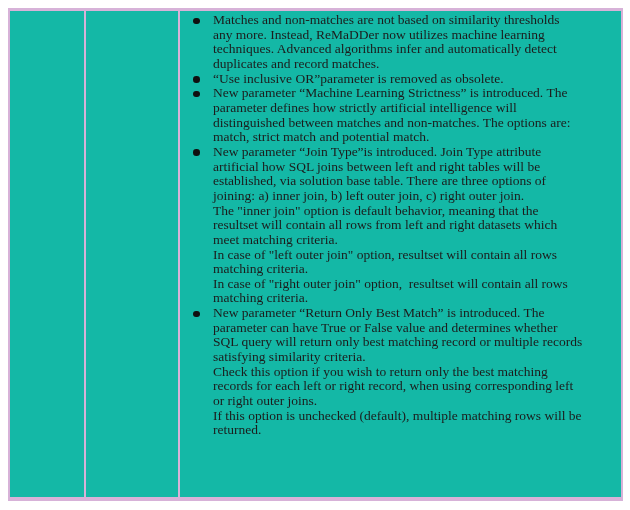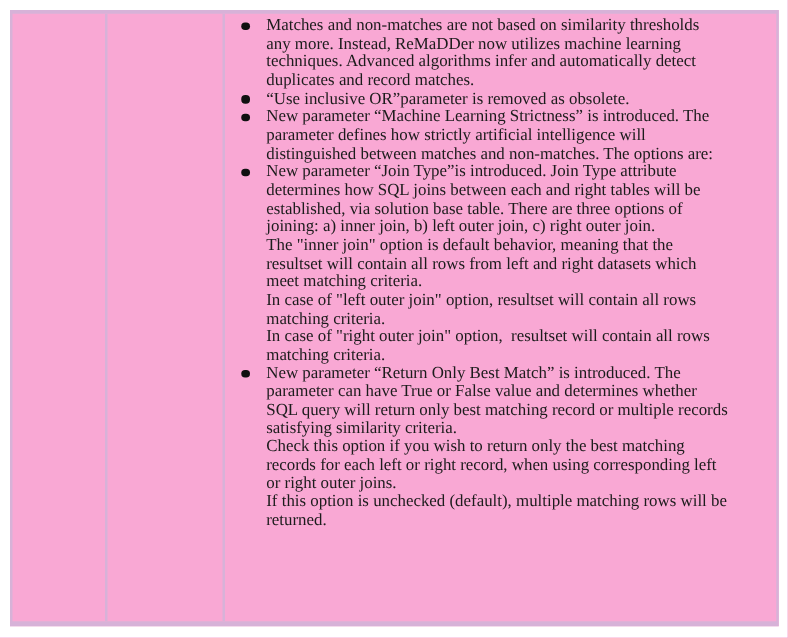--- a/index.html
+++ b/index.html
@@ -13,21 +13,21 @@
   }
   .doc-table {
     position: absolute;
     left: 8px; top: 8px;
     width: 615px; height: 493px;
     box-sizing: border-box;
     border-style: solid;
     border-color: var(--plum);
     border-width: 3px 2px 4px 2px;
     display: flex;
-    background: #f9a8d4;
+    background: #14b8a6;
   }
   .cell { box-sizing: border-box; height: 100%; }
   .col1 { width: 76px; border-right: 2px solid var(--plum); }
   .col2 { width: 94px; border-right: 2px solid var(--plum); }
   .col3 { flex: 1 1 auto; padding: 2px 2px 0 12px; overflow: hidden; }
   ul.bullet-list { list-style: none; margin: 0; padding: 0; }
   li.bullet-item { display: flex; align-items: flex-start; }
   .bullet-marker { flex: 0 0 21px; width: 21px; position: relative; height: 14.65px; }
   .bullet-marker::after {
     content: "";
@@ -67,27 +67,28 @@
           <div class="bullet-text">
             <div class="text-line">“Use inclusive OR”parameter is removed as obsolete.</div>
           </div>
         </li>
         <li class="bullet-item">
           <span class="bullet-marker"></span>
           <div class="bullet-text">
             <div class="text-line">New parameter “Machine Learning Strictness” is introduced. The</div>
             <div class="text-line">parameter defines how strictly artificial intelligence will</div>
             <div class="text-line">distinguished between matches and non-matches. The options are:</div>
+            <div class="text-line">match, strict match and potential match.</div>
           </div>
         </li>
         <li class="bullet-item">
           <span class="bullet-marker"></span>
           <div class="bullet-text">
             <div class="text-line">New parameter “Join Type”is introduced. Join Type attribute</div>
-            <div class="text-line">determines how SQL joins between each and right tables will be</div>
+            <div class="text-line">artificial how SQL joins between left and right tables will be</div>
             <div class="text-line">established, via solution base table. There are three options of</div>
             <div class="text-line">joining: a) inner join, b) left outer join, c) right outer join.</div>
             <div class="text-line">The "inner join" option is default behavior, meaning that the</div>
             <div class="text-line">resultset will contain all rows from left and right datasets which</div>
             <div class="text-line">meet matching criteria.</div>
             <div class="text-line">In case of "left outer join" option, resultset will contain all rows</div>
             <div class="text-line">matching criteria.</div>
             <div class="text-line">In case of "right outer join" option,  resultset will contain all rows</div>
             <div class="text-line">matching criteria.</div>
           </div>

